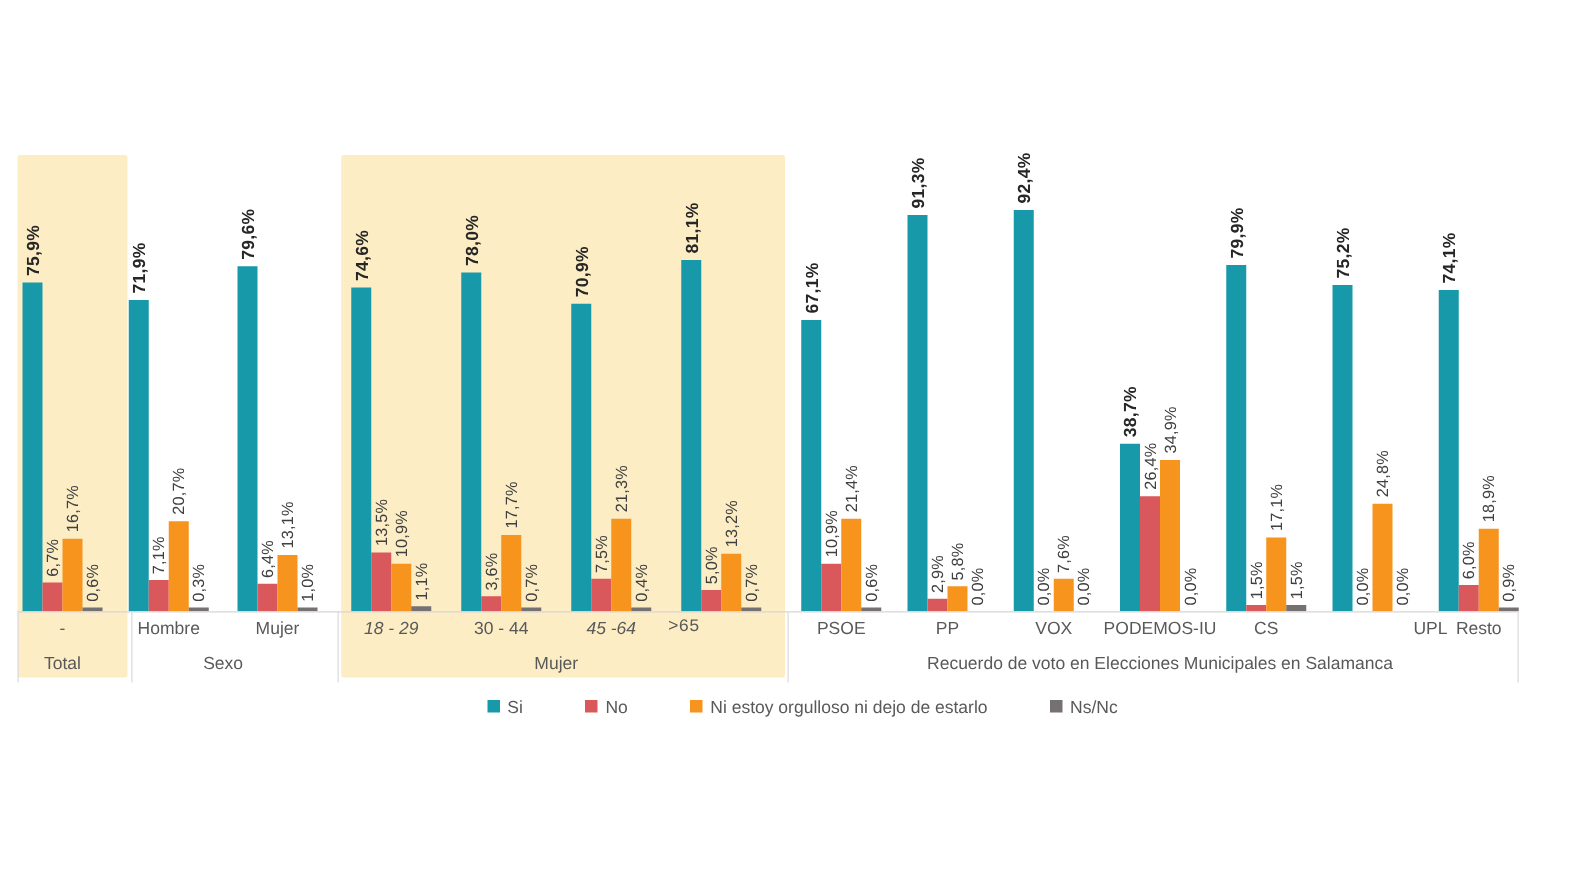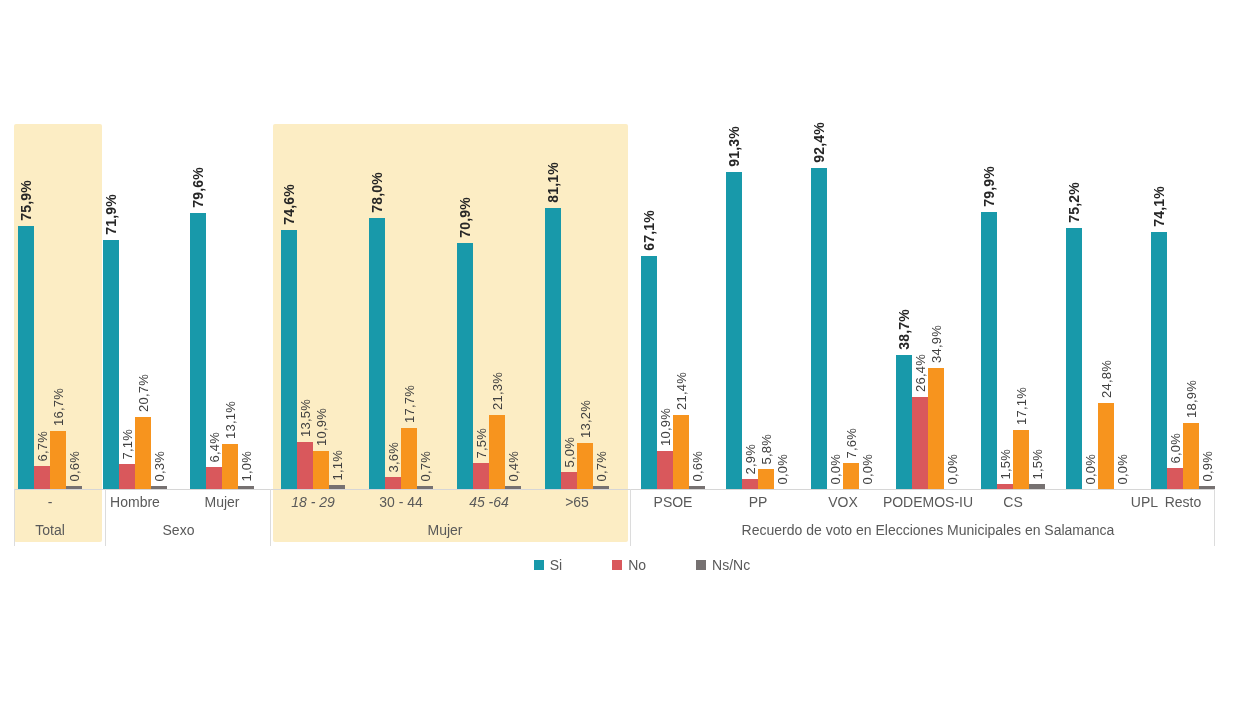--- a/index.html
+++ b/index.html
@@ -453,21 +453,21 @@
     </div>
 
   <div id="axis">
     <div id="axisline"></div>
   <div class="axis-cat" style="left: -10px; width: 120px;">-</div>
       <div class="axis-cat" style="left: 75px; width: 120px;">Hombre</div>
       <div class="axis-cat" style="left: 162px; width: 120px;">Mujer</div>
       <div class="axis-cat" style="left: 253px; width: 120px; font-style: italic;">18 - 29</div>
       <div class="axis-cat" style="left: 341px; width: 120px;">30 - 44</div>
       <div class="axis-cat" style="left: 429px; width: 120px; font-style: italic;">45 -64</div>
-      <div class="axis-cat" style="left: 517px; width: 120px;">&gt;65</div>
+      <div class="axis-cat" style="left: 487px; width: 120px; font-family: Liberation Mono, monospace;">&gt;65</div>
       <div class="axis-cat" style="left: 613px; width: 120px;">PSOE</div>
       <div class="axis-cat" style="left: 698px; width: 120px; text-align: center;">PP</div>
       <div class="axis-cat" style="left: 783px; width: 120px;">VOX</div>
       <div class="axis-cat" style="left: 868px; width: 120px;">PODEMOS-IU</div>
       <div class="axis-cat" style="left: 953px; width: 120px;">CS</div>
       <div class="axis-cat" style="left: 1038px; width: 120px; text-align: right;">UPL</div>
       <div class="axis-cat" style="left: 1123px; width: 120px;">Resto</div>
       <div class="axis-grp" style="left: -250px; width: 600px;">Total</div>
       <div class="axis-grp" style="left: -121.5px; width: 600px;">Sexo</div>
       <div class="axis-grp" style="left: 145px; width: 600px;">Mujer</div>
@@ -482,18 +482,22 @@
   <div id="legend">
       <div class="leg-item">
         <span class="leg-swatch" style="background: rgb(24, 153, 170);"></span>
         <span>Si</span>
       </div>
       <div class="leg-item">
         <span class="leg-swatch" style="background: rgb(217, 88, 92);"></span>
         <span>No</span>
       </div>
       <div class="leg-item">
+        <span class="leg-swatch" style="background: rgb(247, 148, 30);"></span>
+        <span>Ni estoy orgulloso ni dejo de estarlo</span>
+      </div>
+      <div class="leg-item">
         <span class="leg-swatch" style="background: rgb(118, 113, 113);"></span>
         <span>Ns/Nc</span>
       </div>
     </div>
 
 </div>
 
 </body></html>

